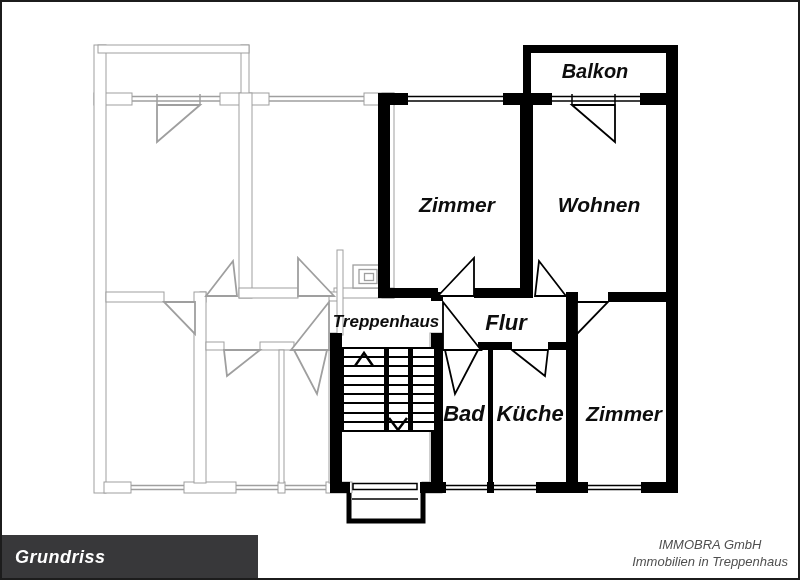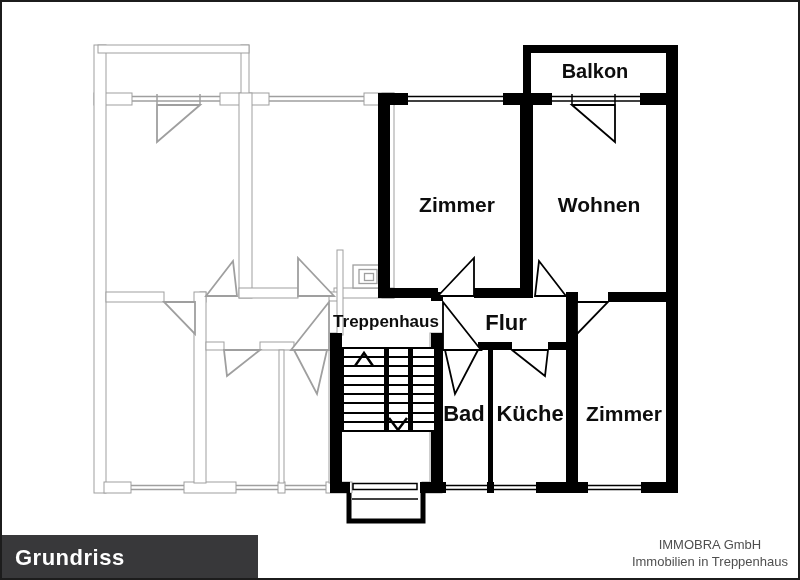--- a/index.html
+++ b/index.html
@@ -1,36 +1,37 @@
 <!DOCTYPE html>
 <html style="--wall: #000000; --ghost: #9f9f9f; --footer_bar: #38383a; --footer_title: #ffffff; --company_text: #4f4f4f;"><head>
 <meta charset="utf-8">
 <style>
   html,body { margin:0; padding:0; background:#e8e8e8; }
   .page {
     position:relative; width:800px; height:580px;
     background:#fff; overflow:hidden;
     font-family:"Liberation Sans","DejaVu Sans",sans-serif;
+    font-style:italic;
   }
   .frame {
     position:absolute; inset:0; border:2px solid #1c1c1c;
     pointer-events:none; z-index:5;
   }
   .plan-svg { position:absolute; left:0; top:0; }
   .room-label {
     font-family:"Liberation Sans","DejaVu Sans",sans-serif;
     font-weight:bold; fill:#0d0d0d;
   }
   .footer-bar {
     position:absolute; left:0; bottom:0; width:258px; height:45px;
     background:var(--footer_bar,#38383a); z-index:4;
     display:flex; align-items:center;
   }
   .footer-title {
-    color:var(--footer_title,#ffffff); font-weight:bold; font-size:22px;
+    color:var(--footer_title,#ffffff); font-weight:bold; font-size:18px;
     padding-left:15px; letter-spacing:0.5px;
   }
   .company-block {
     position:absolute; right:12px; top:536px; text-align:center;
     color:var(--company_text,#4f4f4f); font-size:13px; line-height:17px;
     z-index:4;
   }
 </style>
 </head>
 <body>

